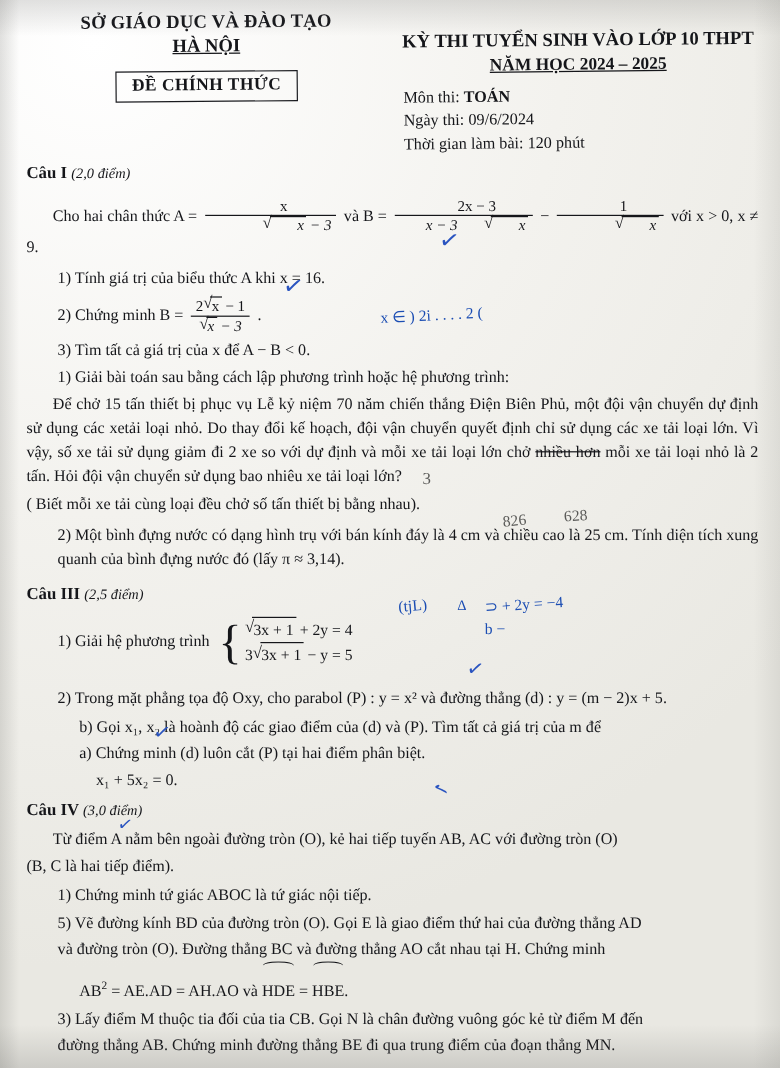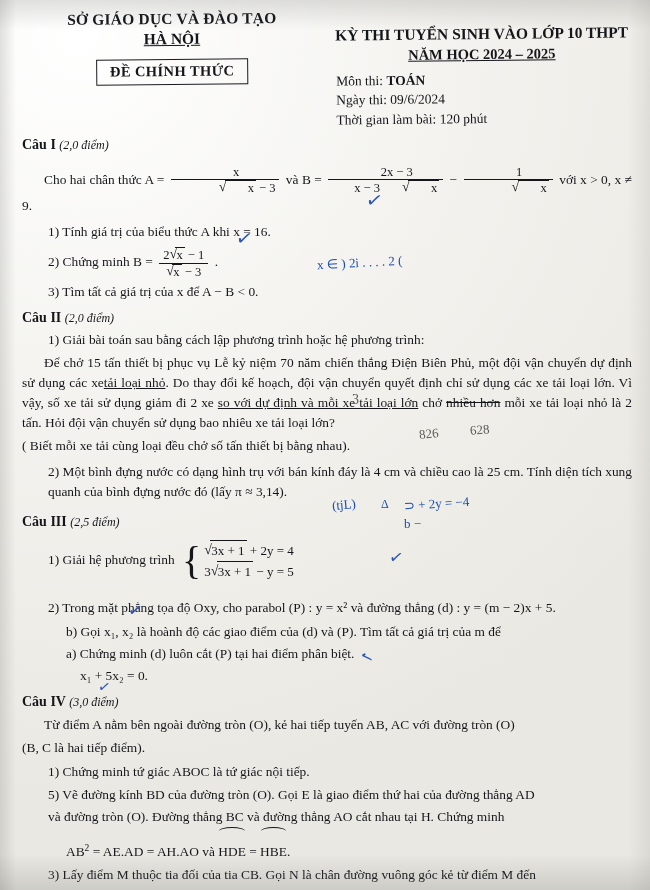--- a/index.html
+++ b/index.html
@@ -44,26 +44,26 @@
   .meta{margin-top:7px;font-size:13.5px;line-height:1.45;padding-left:4px;}
   .meta b{font-weight:bold;}
   
   .content{margin-top:4px;font-size:13.4px;line-height:1.5;}
   .qhead{font-weight:bold;font-size:14px;margin-top:5px;}
   .qhead em{font-style:italic;font-weight:normal;font-size:12px;}
   .item{margin-top:3px;text-indent:22px;text-align:justify;}
   .item.noind{text-indent:0;}
   .sub{margin-left:26px;text-indent:0;margin-top:2px;text-align:justify;}
   .sub2{margin-left:44px;text-indent:0;margin-top:2px;text-align:justify;}
-  .u{text-decoration:underline;margin-top:44px;}
+  .u{margin-top:44px;}
   .strike{text-decoration:line-through;}
   
   .frac{display:inline-block;vertical-align:middle;text-align:center;margin:0 3px;}
   .frac .num{display:block;padding:0 4px;font-size:12.5px;line-height:1.15;}
-  .frac .den{display:block;border-top:1.2px solid #15161a;padding:0 4px;font-size:12.5px;line-height:1.2;}
+  .frac .den{display:block;border-top:1.2px solid #15161a;padding:0 4px;font-size:12.5px;line-height:1.2;font-style:italic;}
   .sq{display:inline-block;border-top:1.1px solid #15161a;padding:0 2px 0 1px;margin-left:-1px;}
   .rad{display:inline-block;position:relative;padding-left:7px;}
   .rad:before{content:"\221A";position:absolute;left:0;top:-1px;font-size:14px;}
   .sys{display:inline-flex;align-items:center;vertical-align:middle;margin-left:4px;}
   .brace{font-size:40px;line-height:.9;font-weight:300;margin-right:3px;}
   .sys-rows div{line-height:1.55;font-size:13px;}
   sup{font-size:9.5px;}
   .arc{display:inline-block;position:relative;padding-top:13px;}
   .arc:before{content:"";position:absolute;left:1px;right:1px;top:-2px;height:4px;
     border-top:1.1px solid #15161a;border-radius:50%/4px 4px 0 0;}
@@ -138,24 +138,20 @@
       <span>2) Chứng minh B =</span>
       <span class="frac">
         <span class="num it">2<span class="rad"><span class="sq">x</span></span> − 1</span>
         <span class="den it"><span class="rad"><span class="sq">x</span></span> − 3</span>
       </span>
       <span>.</span>
     </div>
 
     <div class="sub" style="">3) Tìm tất cả giá trị của x để A − B &lt; 0.</div>
 
-    <div class="qhead">
-      <span>Câu II</span>
-      <em>(2,0 điểm)</em>
-    </div>
     <div class="sub it">1) Giải bài toán sau bằng cách lập phương trình hoặc hệ phương trình:</div>
     <div class="item">
       <span>Để chở 15 tấn thiết bị phục vụ Lễ kỷ niệm 70 năm chiến thắng Điện Biên Phủ, một đội vận chuyển dự định sử dụng các xe</span><span class="u">tải loại nhỏ</span><span>. Do thay đổi kế hoạch, đội vận chuyển quyết định chỉ sử dụng các xe tải loại lớn. Vì vậy, số xe tải sử dụng giảm đi 2 xe</span> <span class="u">so với dự định và mỗi xe tải loại lớn</span> <span>chở</span> <span class="strike">nhiều hơn</span> <span>mỗi xe tải loại nhỏ là 2 tấn. Hỏi đội vận chuyển sử dụng bao nhiêu xe tải loại lớn?</span>
     </div>
     <div class="item noind">( Biết mỗi xe tải cùng loại đều chở số tấn thiết bị bằng nhau).</div>
     <div class="sub" style="margin-top:6px;">
       <span>2) Một bình đựng nước có dạng hình trụ với bán kính đáy là 4 cm và chiều cao là 25 cm. Tính diện tích xung quanh của bình đựng nước đó (lấy π ≈ 3,14).</span>
     </div>
 
     <div class="qhead" style="margin-top:8px;">

